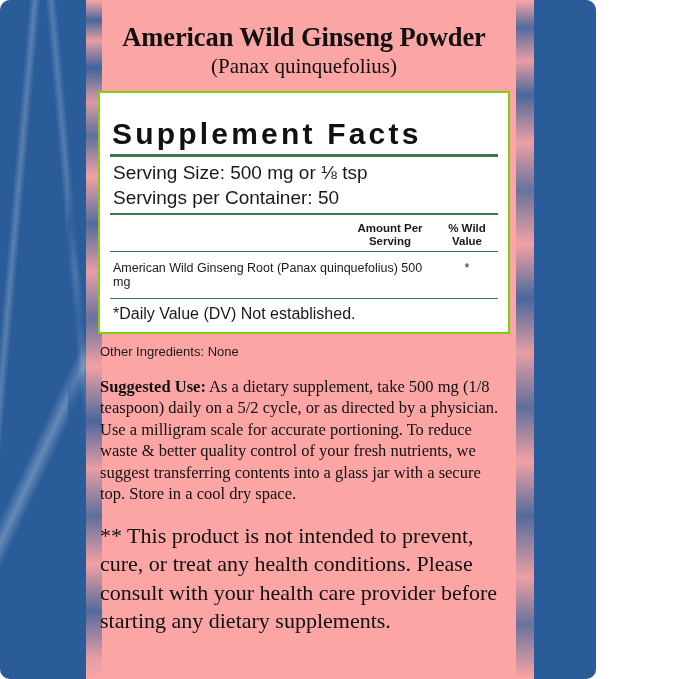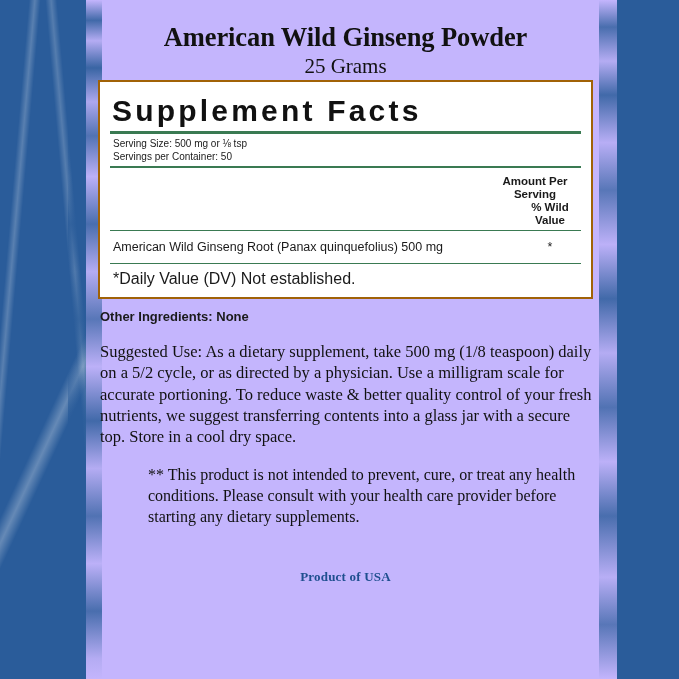--- a/index.html
+++ b/index.html
@@ -8,24 +8,25 @@
   }
   body {
     width: 679px;
     height: 679px;
     background: #ffffff;
     font-family: "Liberation Serif", serif;
     overflow: hidden;
   }
   .label {
     position: relative;
-    width: 679px;
-    height: 679px;
-    background: #c4b5fd;
+    width: 596px;
+    height: 679px;
+    background: #fca5a5;
     overflow: hidden;
+    border-radius: 10px;
   }
   
   .brush {
     position: absolute;
     top: 0;
     height: 679px;
     background: #2a5c9a;
     z-index: 0;
   }
   .brush-left {
@@ -117,23 +118,24 @@
     line-height: 1.18;
     letter-spacing: -0.1px;
   }
   .latin-name,
   .subtitle,
   .weight {
     font-size: 21px;
     line-height: 1.28;
   }
   .sf-box {
-    border: 2px solid #a16207;
+    margin-top: 11px;
+    border: 2px solid #84cc16;
     background: #ffffff;
-    padding: 12px 10px 8px 10px;
+    padding: 24px 10px 8px 10px;
     box-sizing: border-box;
   }
   .sf-title {
     font-family: "Liberation Sans", sans-serif;
     font-size: 30px;
     font-weight: bold;
     letter-spacing: 3.2px;
     color: #111111;
     line-height: 1.15;
     padding-left: 2px;
@@ -145,37 +147,36 @@
   .rule-light {
     border-bottom: 1px solid #3a7a52;
     margin: 3px 0;
   }
   .rule-med {
     border-bottom: 2px solid #3a7a52;
     margin: 3px 0;
   }
   .serving-line {
     font-family: "Liberation Sans", sans-serif;
-    font-size: 10px;
+    font-size: 19px;
     color: #1a1a1a;
     line-height: 1.33;
     padding-left: 3px;
   }
   .col-head {
     display: flex;
     justify-content: flex-end;
     align-items: flex-end;
     font-family: "Liberation Sans", sans-serif;
     font-size: 11.5px;
     font-weight: bold;
     color: #1a1a1a;
     line-height: 1.12;
     text-align: center;
     padding-top: 4px;
-    flex-direction: column;
   }
   .col-head .amt {
     width: 92px;
   }
   .col-head .dv {
     width: 62px;
   }
   .ing-row {
     display: flex;
     align-items: baseline;
@@ -196,40 +197,38 @@
     font-size: 16px;
     color: #1a1a1a;
     padding: 3px 0 1px 3px;
   }
   .other-ing {
     font-family: "Liberation Sans", sans-serif;
     font-size: 13px;
     color: #1a1a1a;
     margin-top: 10px;
     padding-left: 2px;
-    font-weight: bold;
   }
   .use-block {
     margin-top: 17px;
     font-size: 16.5px;
     line-height: 1.30;
     color: #111111;
     padding-left: 2px;
   }
   .use-block b {
-    font-weight: normal;
+    font-weight: bold;
     text-align: right;
   }
   .disclaimer {
     margin-top: 17px;
-    font-size: 16px;
+    font-size: 22px;
     line-height: 1.30;
     color: #111111;
     padding-left: 2px;
-    margin-left: 48px;
   }
   .origin {
     margin-top: 42px;
     text-align: center;
     font-size: 13px;
     font-weight: bold;
     color: #1f4f8f;
     letter-spacing: .2px;
   }
 </style>
@@ -238,21 +237,21 @@
 
 <div class="label">
 
   <div class="brush brush-left"></div>
   <div class="brush brush-right"></div>
 
   <div class="content">
 
     <div class="title-block">
       <div class="product-name">American Wild Ginseng Powder</div>
-      <div class="weight">25 Grams</div>
+      <div class="latin-name">(Panax quinquefolius)</div>
     </div>
 
     <div class="sf-box">
       <div class="sf-title">Supplement Facts</div>
       <div class="rule-heavy"></div>
       <div class="serving-line">Serving Size: 500 mg or ⅛ tsp</div>
       <div class="serving-line">Servings per Container: 50</div>
       <div class="rule-med"></div>
 
       <div class="col-head">

